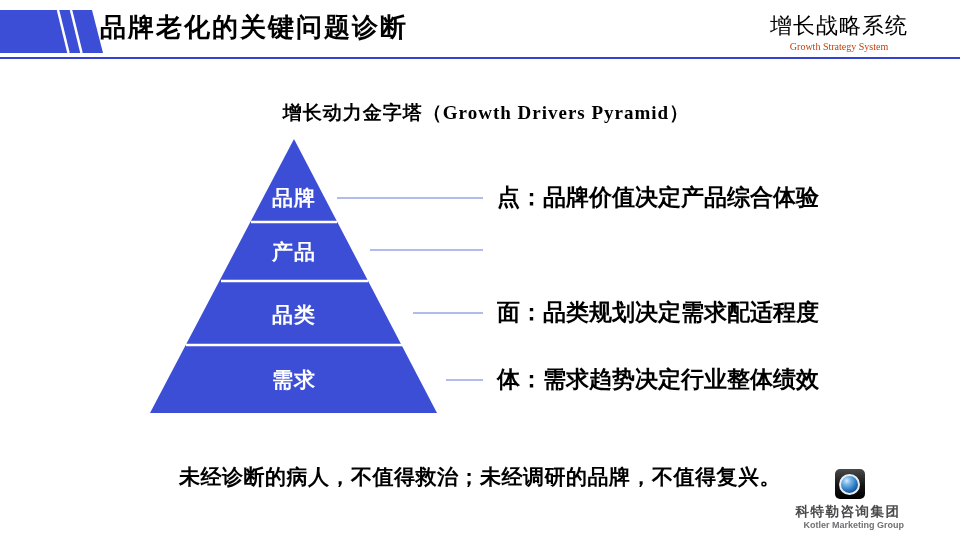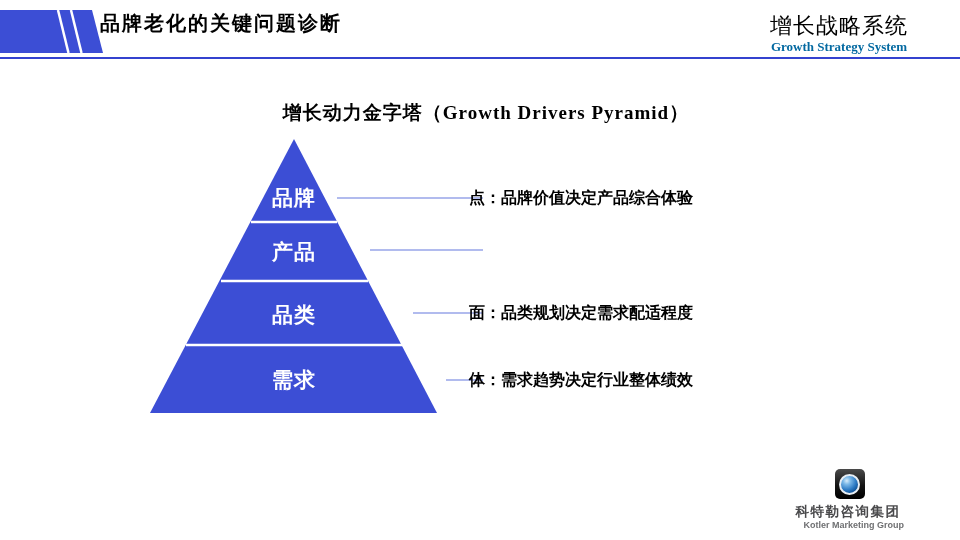--- a/index.html
+++ b/index.html
@@ -15,33 +15,33 @@
     background: #ffffff;
     overflow: hidden;
   }
 
   
   .header-deco {
     position: absolute; left: 0; top: 8px;
   }
   .slide-title {
     position: absolute; left: 100px; top: 10px;
-    font-size: 20px; font-weight: bold; color: #000;
+    font-size: 26px; font-weight: bold; color: #000;
     letter-spacing: 2px; white-space: nowrap;
   }
   .brand {
     position: absolute; right: 52px; top: 13px;
     text-align: center;
   }
   .brand-cn {
     font-size: 22px; font-weight: normal; color: #000;
     letter-spacing: 1px; line-height: 26px;
   }
   .brand-en {
-    font-size: 13px; color: #0369a1; line-height: 15px; font-weight: bold;
+    font-size: 10px; color: #c2410c; line-height: 15px;
   }
   .header-rule {
     position: absolute; left: 0; top: 57px;
     width: 960px; height: 2px; background: #3442cf;
   }
 
   
   .pyramid-title {
     position: absolute; left: 0; top: 100px; width: 960px;
     text-align: center;
@@ -52,22 +52,22 @@
   .diagram-svg {
     position: absolute; left: 0; top: 0;
     width: 960px; height: 540px;
   }
   .pyr-label {
     font-family: "Liberation Serif", "DejaVu Serif", serif;
     font-size: 21px; font-weight: bold; fill: #ffffff;
     letter-spacing: 1px;
   }
   .note-line {
-    position: absolute; left: 469px; height: 26px; line-height: 26px;
-    font-size: 16px; font-weight: bold; color: #000;
+    position: absolute; left: 497px; height: 26px; line-height: 26px;
+    font-size: 23px; font-weight: bold; color: #000;
     white-space: nowrap;
     font-family: Liberation Serif, serif;
   }
   .note-1 { top: 185px; }
   .note-2 { top: 237px; }
   .note-3 { top: 300px; }
   .note-4 { top: 367px; }
 
   
   .quote {
@@ -142,20 +142,21 @@
     <line x1="337" y1="198" x2="483" y2="198" stroke="#97a5e8" stroke-width="1.5"></line>
     <line x1="370" y1="250" x2="483" y2="250" stroke="#97a5e8" stroke-width="1.5"></line>
     <line x1="413" y1="313" x2="483" y2="313" stroke="#97a5e8" stroke-width="1.5"></line>
     <line x1="446" y1="380" x2="483" y2="380" stroke="#97a5e8" stroke-width="1.5"></line>
   </svg>
 
   <div class="note-line note-1">点：品牌价值决定产品综合体验</div>
   <div class="note-line note-3">面：品类规划决定需求配适程度</div>
   <div class="note-line note-4">体：需求趋势决定行业整体绩效</div>
 
+  <div class="quote">未经诊断的病人，不值得救治；未经调研的品牌，不值得复兴。</div>
 
   <div class="footer-logo">
     <div class="logo-box">
       <div class="logo-sphere"></div>
     </div>
     <div class="logo-text">
       <div class="logo-cn">科特勒咨询集团</div>
       <div class="logo-en">Kotler Marketing Group</div>
     </div>
   </div>

